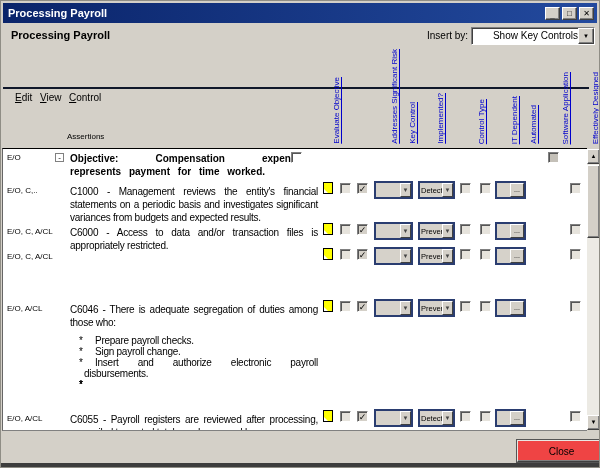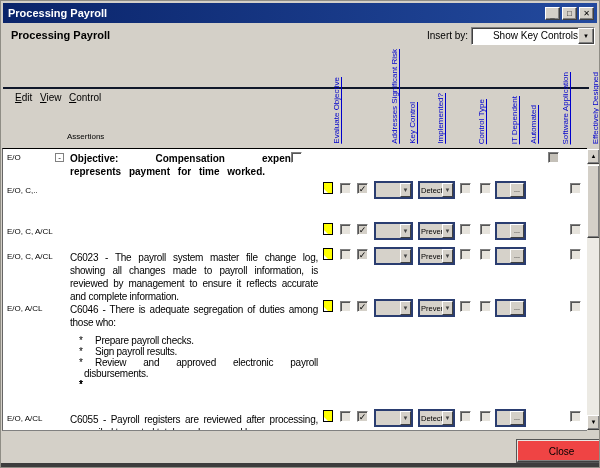--- a/index.html
+++ b/index.html
@@ -143,20 +143,21 @@
 
   <div class="grid">
 
     <span class="assertion" style="top:4px;">E/O</span>
     <div class="collapse-box" style="top:4px;">-</div>
     <div class="rowtext obj" style="top:3px;">Objective: Compensation expense represents payment for time worked.</div>
     <div class="cb white" style="left:288px; top:3px;"></div>
     <div class="graybox" style="top:3px;"></div>
 
     <span class="assertion" style="top:37px;">E/O, C,..</span>
+    <div class="rowtext" style="top:36px;">C1000 - Management reviews the entity's financial statements on a periodic basis and investigates significant variances from budgets and expected results.</div>
     <div class="controls" style="top:32px;">
       <div class="note"></div>
       <div class="cb c1"></div>
       <div class="cb c2">✓</div>
       <div class="dd implemented">
           <span class="dd-text"></span>
           <span class="dd-arrow">▼</span>
         </div>
       <div class="dd ctype">
           <span class="dd-text">Detectiv</span>
@@ -164,20 +165,21 @@
         </div>
       <div class="cb c3"></div>
       <div class="cb c4"></div>
       <div class="fieldbox">
           <span class="ellipsis-btn">...</span>
         </div>
       <div class="cb c5"></div>
     </div>
 
     <span class="assertion" style="top:78px;">E/O, C, A/CL</span>
+    <div class="rowtext" style="top:77px;">C6000 - Access to data and/or transaction files is appropriately restricted.</div>
     <div class="controls" style="top:73px;">
       <div class="note"></div>
       <div class="cb c1"></div>
       <div class="cb c2">✓</div>
       <div class="dd implemented">
           <span class="dd-text"></span>
           <span class="dd-arrow">▼</span>
         </div>
       <div class="dd ctype">
           <span class="dd-text">Preventi</span>
@@ -185,21 +187,20 @@
         </div>
       <div class="cb c3"></div>
       <div class="cb c4"></div>
       <div class="fieldbox">
           <span class="ellipsis-btn">...</span>
         </div>
       <div class="cb c5"></div>
     </div>
 
     <span class="assertion" style="top:103px;">E/O, C, A/CL</span>
-    <div class="rowtext" style="top:102px;">C6023 - The payroll system master file change log, showing all changes made to payroll information, is reviewed by management to ensure it reflects accurate and complete information.</div>
     <div class="controls" style="top:98px;">
       <div class="note"></div>
       <div class="cb c1"></div>
       <div class="cb c2">✓</div>
       <div class="dd implemented">
           <span class="dd-text"></span>
           <span class="dd-arrow">▼</span>
         </div>
       <div class="dd ctype">
           <span class="dd-text">Preventi</span>
@@ -211,22 +212,22 @@
           <span class="ellipsis-btn">...</span>
         </div>
       <div class="cb c5"></div>
     </div>
 
     <span class="assertion" style="top:155px;">E/O, A/CL</span>
     <div class="rowtext" style="top:154px;">
       <span>C6046 - There is adequate segregation of duties among those who:</span>
       <div class="bullets">
         <div class="bullet-line"><span class="bullet">*</span><span>Prepare payroll checks.</span></div>
-        <div class="bullet-line"><span class="bullet">*</span><span>Sign payroll results.</span></div>
-        <div class="bullet-line"><span class="bullet">*</span><span>Review and approved electronic payroll disbursements.</span></div>
+        <div class="bullet-line"><span class="bullet">*</span><span>Sign payroll change.</span></div>
+        <div class="bullet-line"><span class="bullet">*</span><span>Insert and authorize electronic payroll disbursements.</span></div>
         <div class="bullet-line"><span class="bullet">*</span></div>
         <div class="bullet-line"><span class="bullet">*</span></div>
         <div class="bullet-line"><span class="bullet">*</span></div>
       </div>
     </div>
     <div class="controls" style="top:150px;">
       <div class="note"></div>
       <div class="cb c1"></div>
       <div class="cb c2">✓</div>
       <div class="dd implemented">

